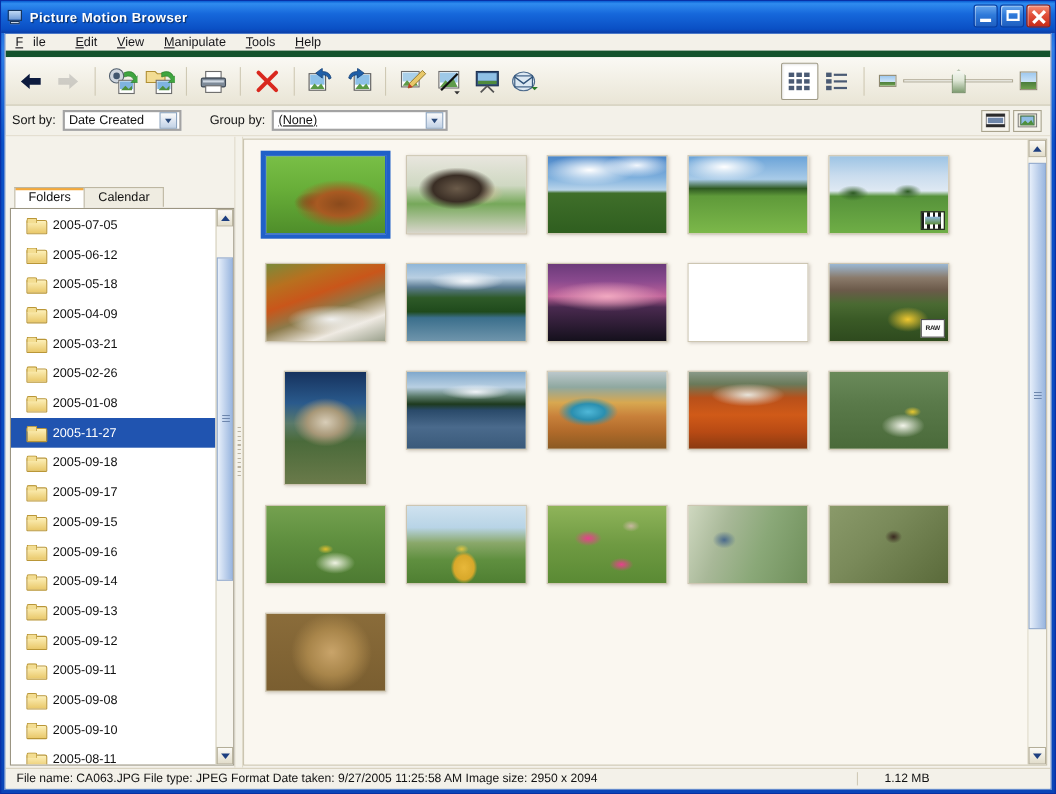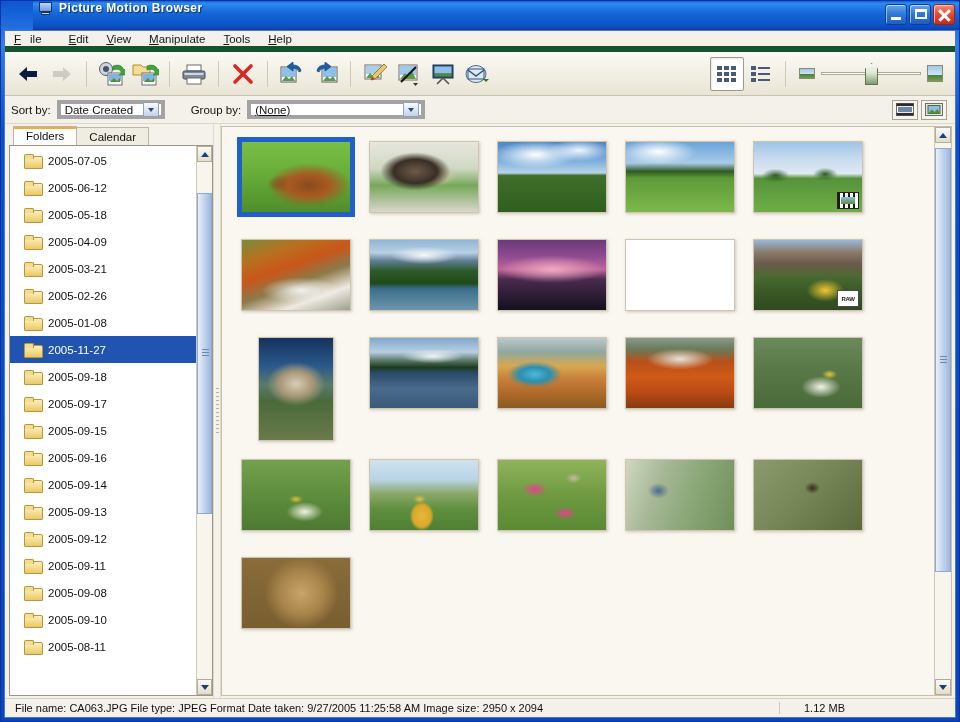--- a/index.html
+++ b/index.html
@@ -13,23 +13,22 @@
   .window {
     position:absolute; left:0; top:0; width:960px; height:722px;
     background:linear-gradient(180deg,#0A57D0 0%,#2F7FE8 6%,#0A50C8 18%,#0A45B8 100%);
     border:1px solid #0831A8;
     display:flex; flex-direction:column;
   }
   
   .titlebar {
     height:29px; flex:0 0 29px;
     background:linear-gradient(180deg,#0B62D6 0%,#2F8BEF 8%,#1668DB 40%,#0A4FC4 88%,#0C3FA8 100%);
-    display:flex; align-items:flex-start; padding:0 3px 0 5px;
+    display:flex; align-items:center; padding:0 3px 0 5px;
     position:relative;
-    margin-left:32px;
   }
   .title-icon {
     width:16px; height:15px; margin-right:5px; position:relative; flex:0 0 16px;
   }
   .title-icon .scr {
     position:absolute; left:1px; top:1px; width:13px; height:10px;
     background:linear-gradient(180deg,#bfd8f5,#6f9ad6);
     border:1px solid #17365e;
   }
   .title-icon .base {
@@ -118,46 +117,46 @@
   .mini-img.sm { width:13px; height:11px; }
   .mini-img .sky { position:absolute; inset:0; background:linear-gradient(180deg,#9ec8ef,#cfe5f7 60%,#4d7e3d 60%,#6fa04e); }
 
   
   .sortbar {
     height:28px; flex:0 0 28px; display:flex; align-items:center;
     background:#f3f1e9; border-bottom:1px solid #ddd8c6; padding:0 6px; gap:6px;
   }
   .lbl { color:#121212; font-size:11.5px; white-space:nowrap; }
   .combo {
-    height:19px; background:#fff; border:4px solid #a3a3a3;
+    height:19px; background:#fff; border:2px solid #a3a3a3;
     display:flex; align-items:center; justify-content:space-between;
     padding:0 1px 0 4px; font-size:11.5px; color:#111;
   }
   .combo .arrow {
     width:16px; height:15px; margin:0 1px;
     background:linear-gradient(180deg,#fbfbfa,#dfe7f2 50%,#c2d2e6);
     border:1px solid #8ba3bf; display:flex; align-items:center; justify-content:center;
   }
   .combo .arrow:after {
     content:""; border-left:3.5px solid transparent; border-right:3.5px solid transparent;
     border-top:4px solid #2a4a7a;
   }
   #sort-combo { width:108px; }
-  #group-combo { width:178px;text-decoration:underline; }
+  #group-combo { width:160px;text-decoration:underline; }
   .sb-right { margin-left:auto; display:flex; gap:3px; padding-right:2px; }
   .vbtn {
     width:26px; height:20px; border:1px solid #a9a38d; background:#f6f4ec;
     display:flex; align-items:center; justify-content:center;
   }
 
   
   .body { flex:1 1 auto; display:flex; overflow:hidden; background:#f4f2ea; }
 
   .leftpane { width:208px; flex:0 0 208px; display:flex; flex-direction:column; background:#f4f2ea; padding:2px 0 2px 4px; }
-  .tabs { height:19px; flex:0 0 19px; display:flex; align-items:flex-end; padding-left:4px; }
+  .tabs { height:19px; flex:0 0 19px; display:flex; align-items:flex-start; padding-left:4px;margin-top:44px; }
   .tab {
     height:18px; padding:0 12px; font-size:11.5px; color:#111;
     background:#efece1; border:1px solid #bdb7a2; border-bottom:none;
     display:flex; align-items:center; position:relative; margin-right:-1px;
   }
   .tab.active {
     background:#fff; z-index:2; height:19px;
     box-shadow:inset 0 2px 0 #f3a93c;
   }
   .treebox {

